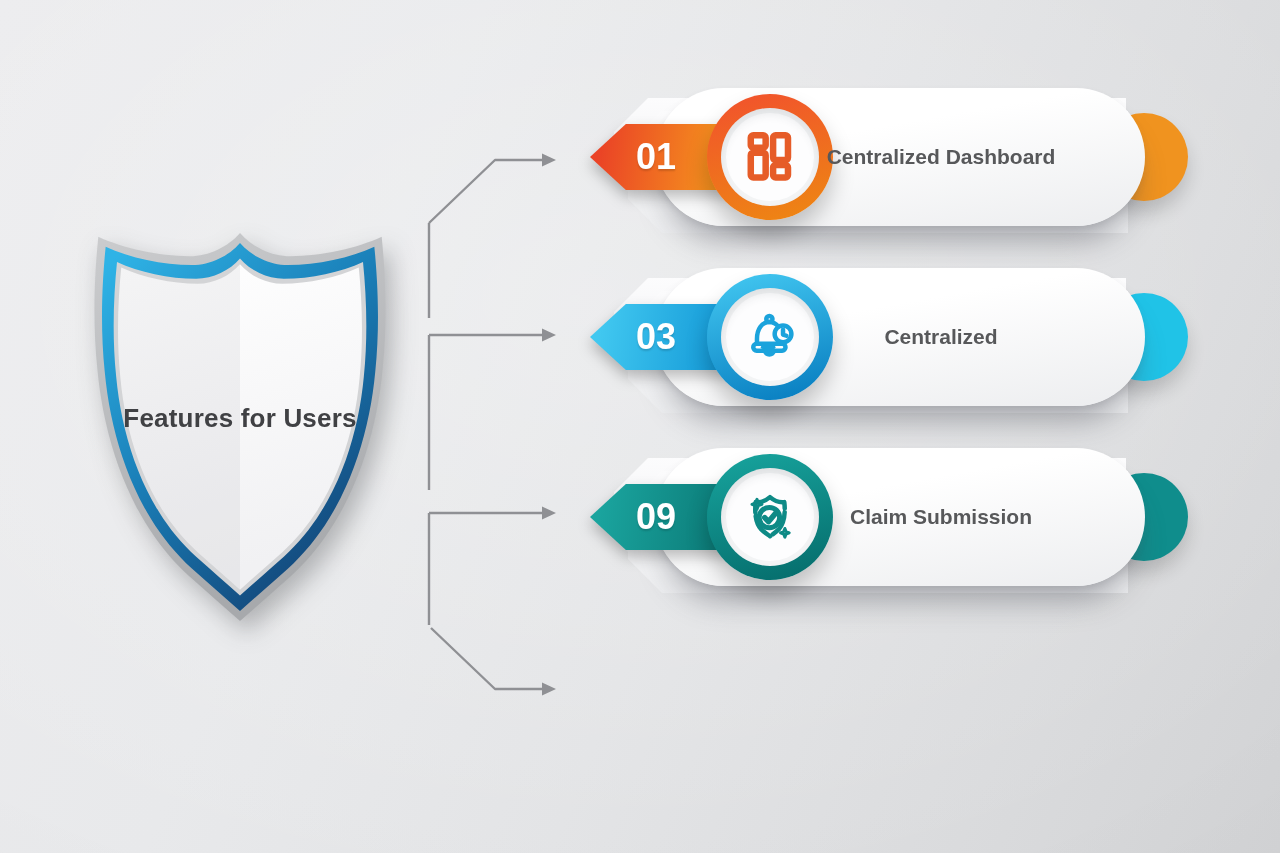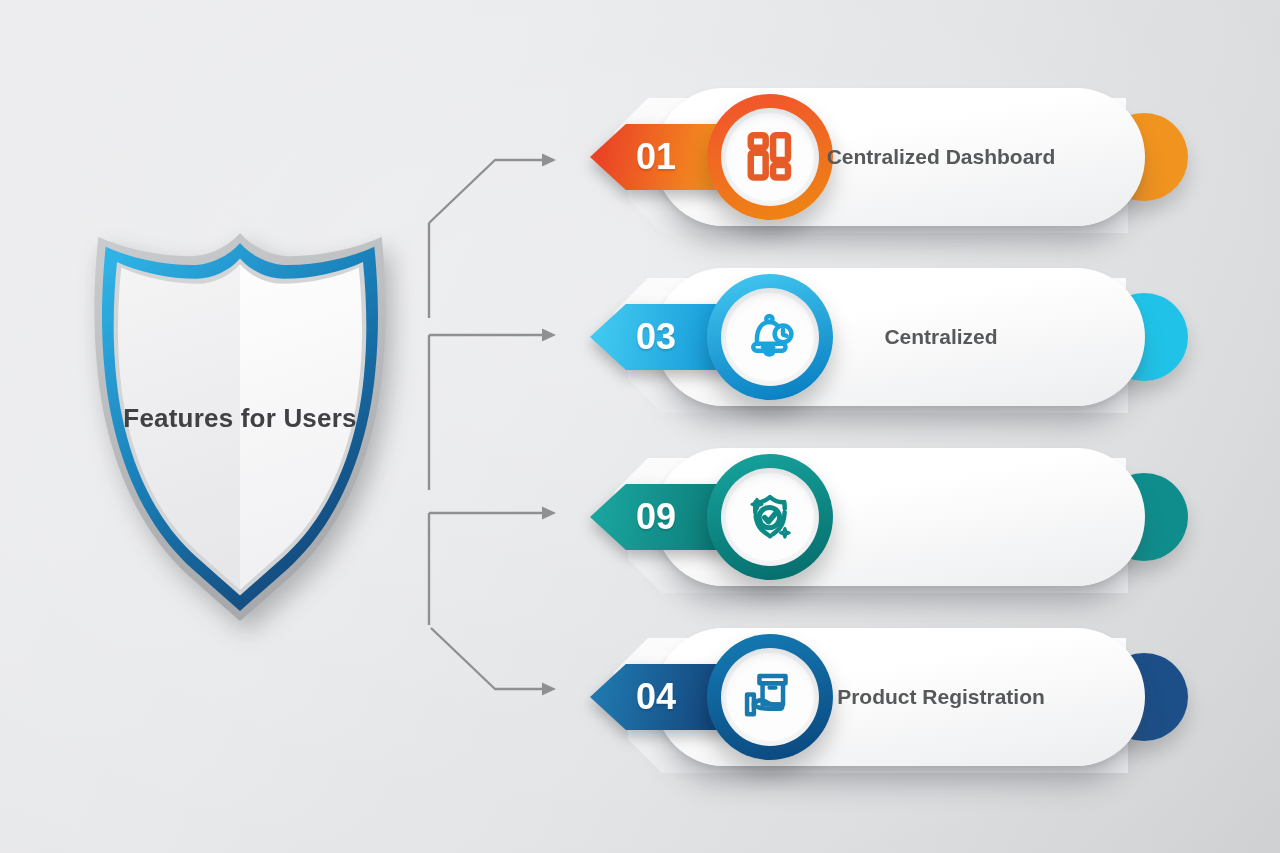--- a/index.html
+++ b/index.html
@@ -177,39 +177,17 @@
       <div class="icon-inner">
         <svg class="icon" viewBox="0 0 100 100" fill="none" stroke="currentColor" stroke-width="4.5" stroke-linecap="round" stroke-linejoin="round">
           <path d="M50 18 C43 24 35 27 27 26 C25 42 26.5 60 36 70 C41 75 46 78 50 81 C54 78 59 75 64 70 C73.5 60 75 42 73 26 C65 27 57 24 50 18 Z" stroke-dasharray="26 3.5"></path>
           <circle cx="49" cy="51" r="16.5" stroke-width="5"></circle>
           <path d="M41.5 51 L47.5 57.5 L58 45" stroke-width="5.5"></path>
           <path d="M29 21.5 L31.3 27.2 L37 29.5 L31.3 31.8 L29 37.5 L26.7 31.8 L21 29.5 L26.7 27.2 Z" stroke-width="3"></path>
           <path d="M74 68.5 L76 73.5 L81 75.5 L76 77.5 L74 82.5 L72 77.5 L67 75.5 L72 73.5 Z" stroke-width="3"></path>
         </svg>
       </div>
     </div>
+    <div class="label" style="color: rgb(87, 88, 90);">Claim Submission</div>
   </section>
 
-  <section class="row" style="top: 627px; --arrow-from: #1f77ae; --arrow-to: #123d73; --ring-from: #1478b1; --ring-to: #0b4a80; --icon-color: #1879ae; --cap: #1c4e87;">
-    <div class="layer layer-a"></div>
-    <div class="layer layer-b"></div>
-    <div class="cap"></div>
-    <div class="pill"></div>
-    <div class="arrow-wrap">
-      <div class="arrow">
-        <span class="num">04</span>
-      </div>
-    </div>
-    <div class="icon-circle">
-      <div class="icon-inner">
-        <svg class="icon" viewBox="0 0 100 100" fill="none" stroke="currentColor" stroke-width="4.5" stroke-linecap="round" stroke-linejoin="round">
-          <rect x="33" y="16" width="42" height="12"></rect>
-          <rect x="38" y="28" width="33" height="34"></rect>
-          <path d="M49 35 H59" stroke-width="4"></path>
-          <rect x="13" y="46" width="11" height="32"></rect>
-          <path d="M24 61 C30 54 38 54 44 58 C48 61 52 62 57 62 H66 C71 62 71 69 66 69 H47 C38 69 30 67 24 63.5"></path>
-        </svg>
-      </div>
-    </div>
-    <div class="label" style="color: rgb(87, 88, 90);">Product Registration</div>
-  </section>
 
 </div>
 
 </body></html>

